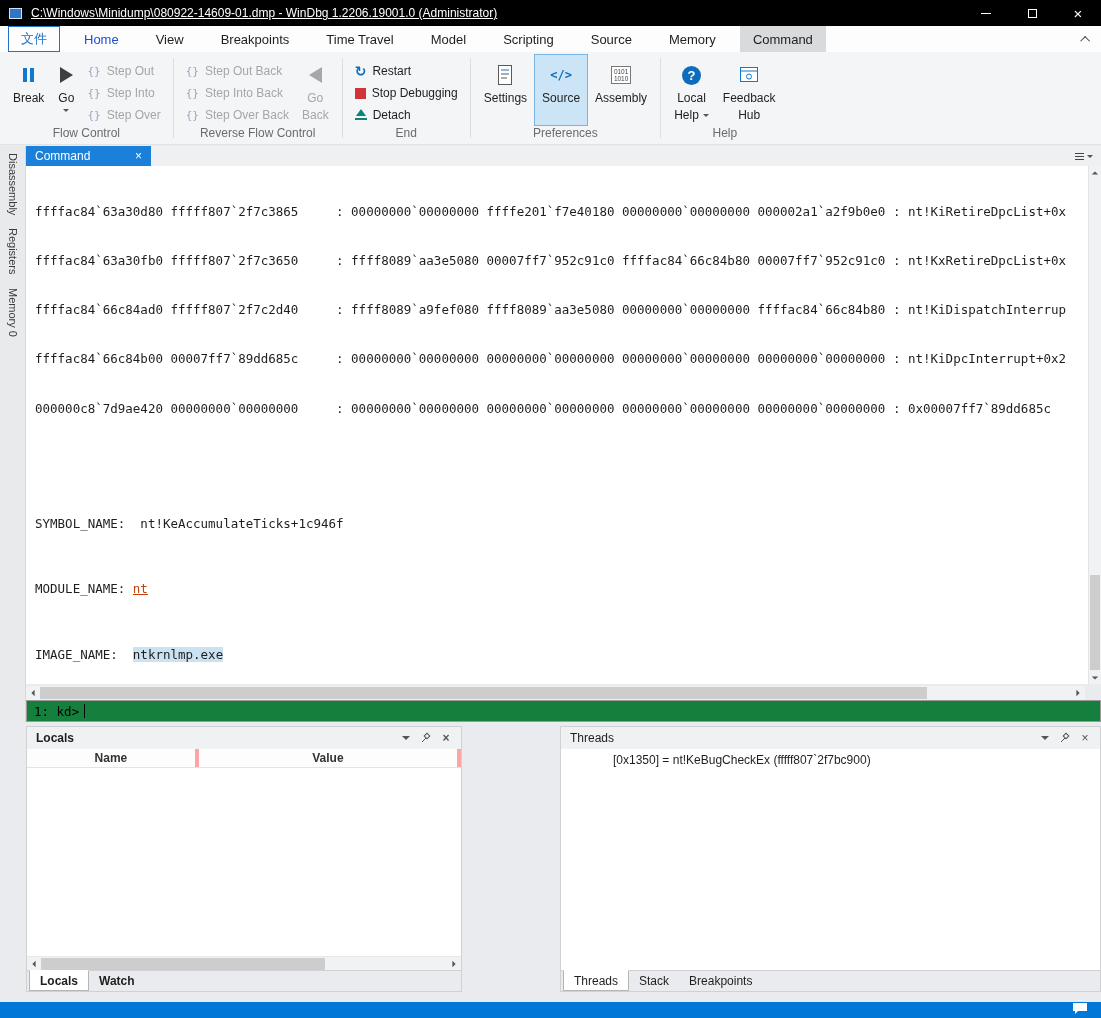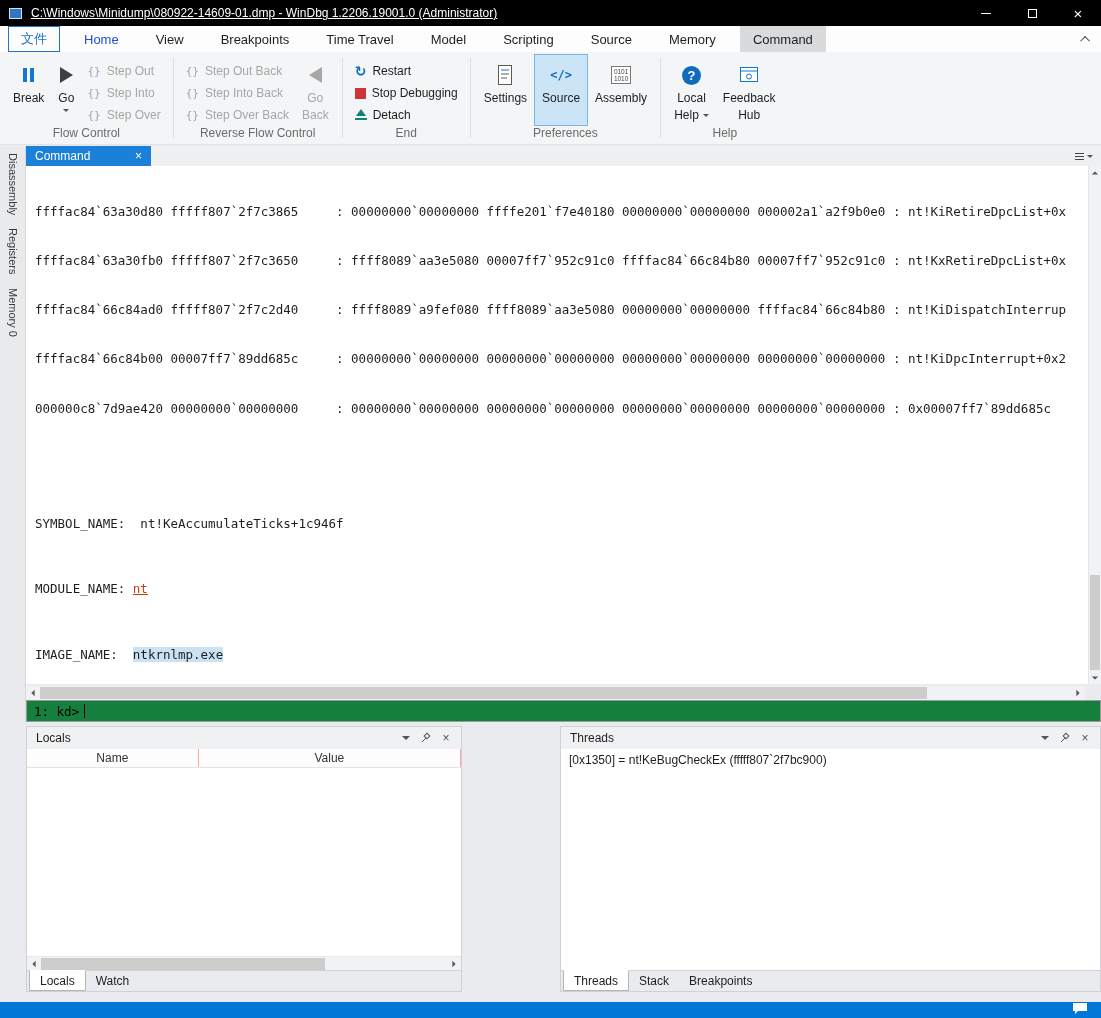--- a/index.html
+++ b/index.html
@@ -94,31 +94,31 @@
   .hscroll { position:absolute; left:0; right:16px; top:540px; height:14px; background:#f1f2f3; display:flex; align-items:center; }
   .hscroll .sb-btn { width:14px; height:14px; display:flex; align-items:center; justify-content:center; flex:0 0 auto; }
   .h-track { flex:1; height:14px; position:relative; }
   .h-thumb { position:absolute; left:0; top:1px; bottom:1px; width:86%; background:#cdcdcd; }
 
   .cmd-input { position:absolute; left:0; right:0; bottom:0; height:22px; background:#15803d; border:1px solid #9a9a9a; display:flex; align-items:center; padding-left:7px; font-family:"DejaVu Sans Mono","Liberation Mono",monospace; font-size:12.5px; color:#000; }
   .caret { width:1px; height:14px; background:#000; margin-left:5px; }
 
   
   .panel { position:absolute; background:#fff; border:1px solid #cfd1d3; display:flex; flex-direction:column; }
-  .panel.locals { left:26px; top:726px; width:436px; height:266px; }
+  .panel.locals { left:26px; top:726px; width:436px; height:266px;font-weight:bold; }
   .panel.threads { left:560px; top:726px; width:541px; height:266px; }
   .panel-header { height:22px; background:#eff1f3; display:flex; align-items:center; padding:0 5px 0 9px; font-size:12px; color:#1e1e1e; flex:0 0 auto; }
   .panel-header .spacer { flex:1; }
   .ph-icon { width:20px; height:18px; display:flex; align-items:center; justify-content:center; color:#555; font-size:12px; }
   .col-header { height:19px; display:flex; border-bottom:1px solid #e3e3e3; background:#fdfdfd; font-size:12px; color:#333; flex:0 0 auto; }
-  .col { display:flex; align-items:center; justify-content:center; border-right:1px solid #fca5a5; }
+  .col { display:flex; align-items:center; justify-content:center; border-right:4px solid #fca5a5; }
   .col.name { width:199px; }
   .col.value { width:304px; }
   .col.rest { flex:1; border-right:none; }
-  .panel-body { flex:1; background:#fff; overflow:hidden; }
+  .panel-body { flex:1; background:#fff; overflow:hidden;margin-left:44px; }
   .thread-entry { padding:4px 8px; font-size:12px; color:#1e1e1e; white-space:pre; }
   .phscroll { height:14px; background:#f1f2f3; display:flex; align-items:center; flex:0 0 auto; border-top:1px solid #e8e8e8; }
   .phscroll .sb-btn { width:14px; height:14px; display:flex; align-items:center; justify-content:center; flex:0 0 auto; }
   .ph-track { flex:1; height:14px; position:relative; }
   .ph-thumb { position:absolute; left:0; top:1px; bottom:1px; width:70%; background:#cdcdcd; }
   .panel-tabs { height:21px; background:#e9ebee; border-top:1px solid #cfd1d3; display:flex; align-items:stretch; padding-left:2px; flex:0 0 auto; font-size:12px; }
   .ptab { display:flex; align-items:center; padding:0 10px; color:#1e1e1e; }
   .ptab.active { background:#fff; border:1px solid #b4b6b8; border-top:1px solid #fff; margin-top:-1px; }
 
   

